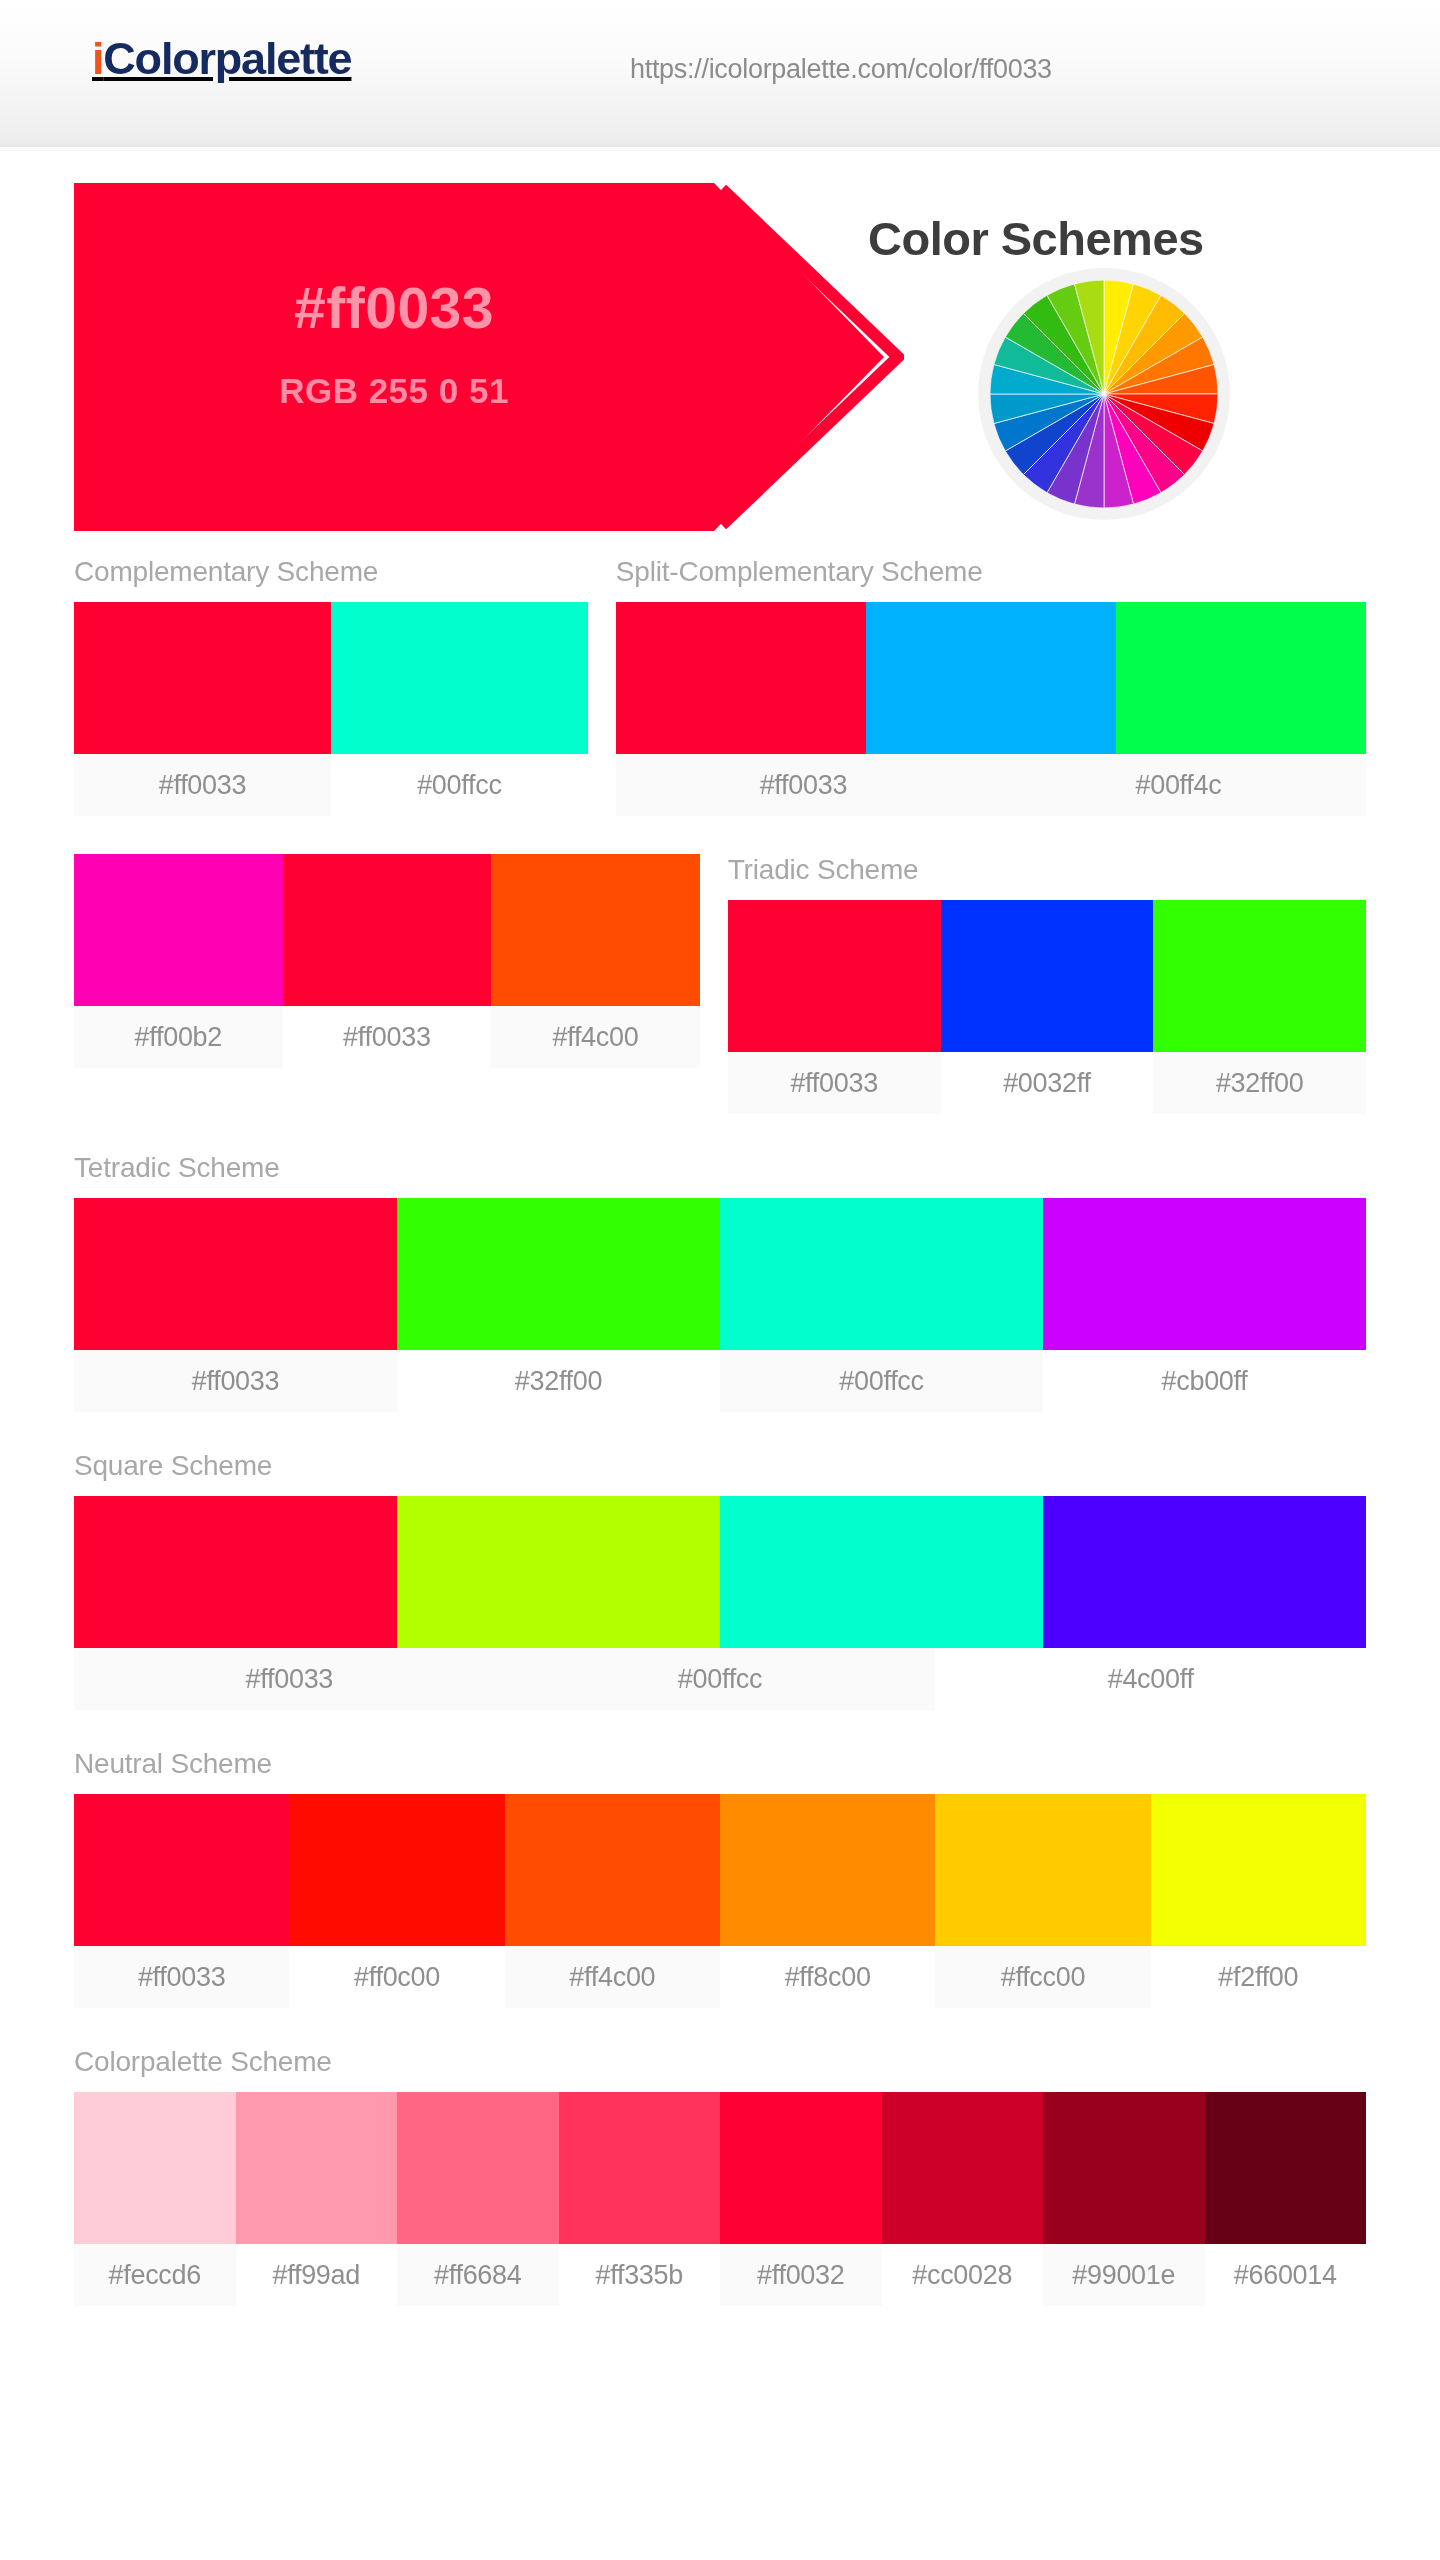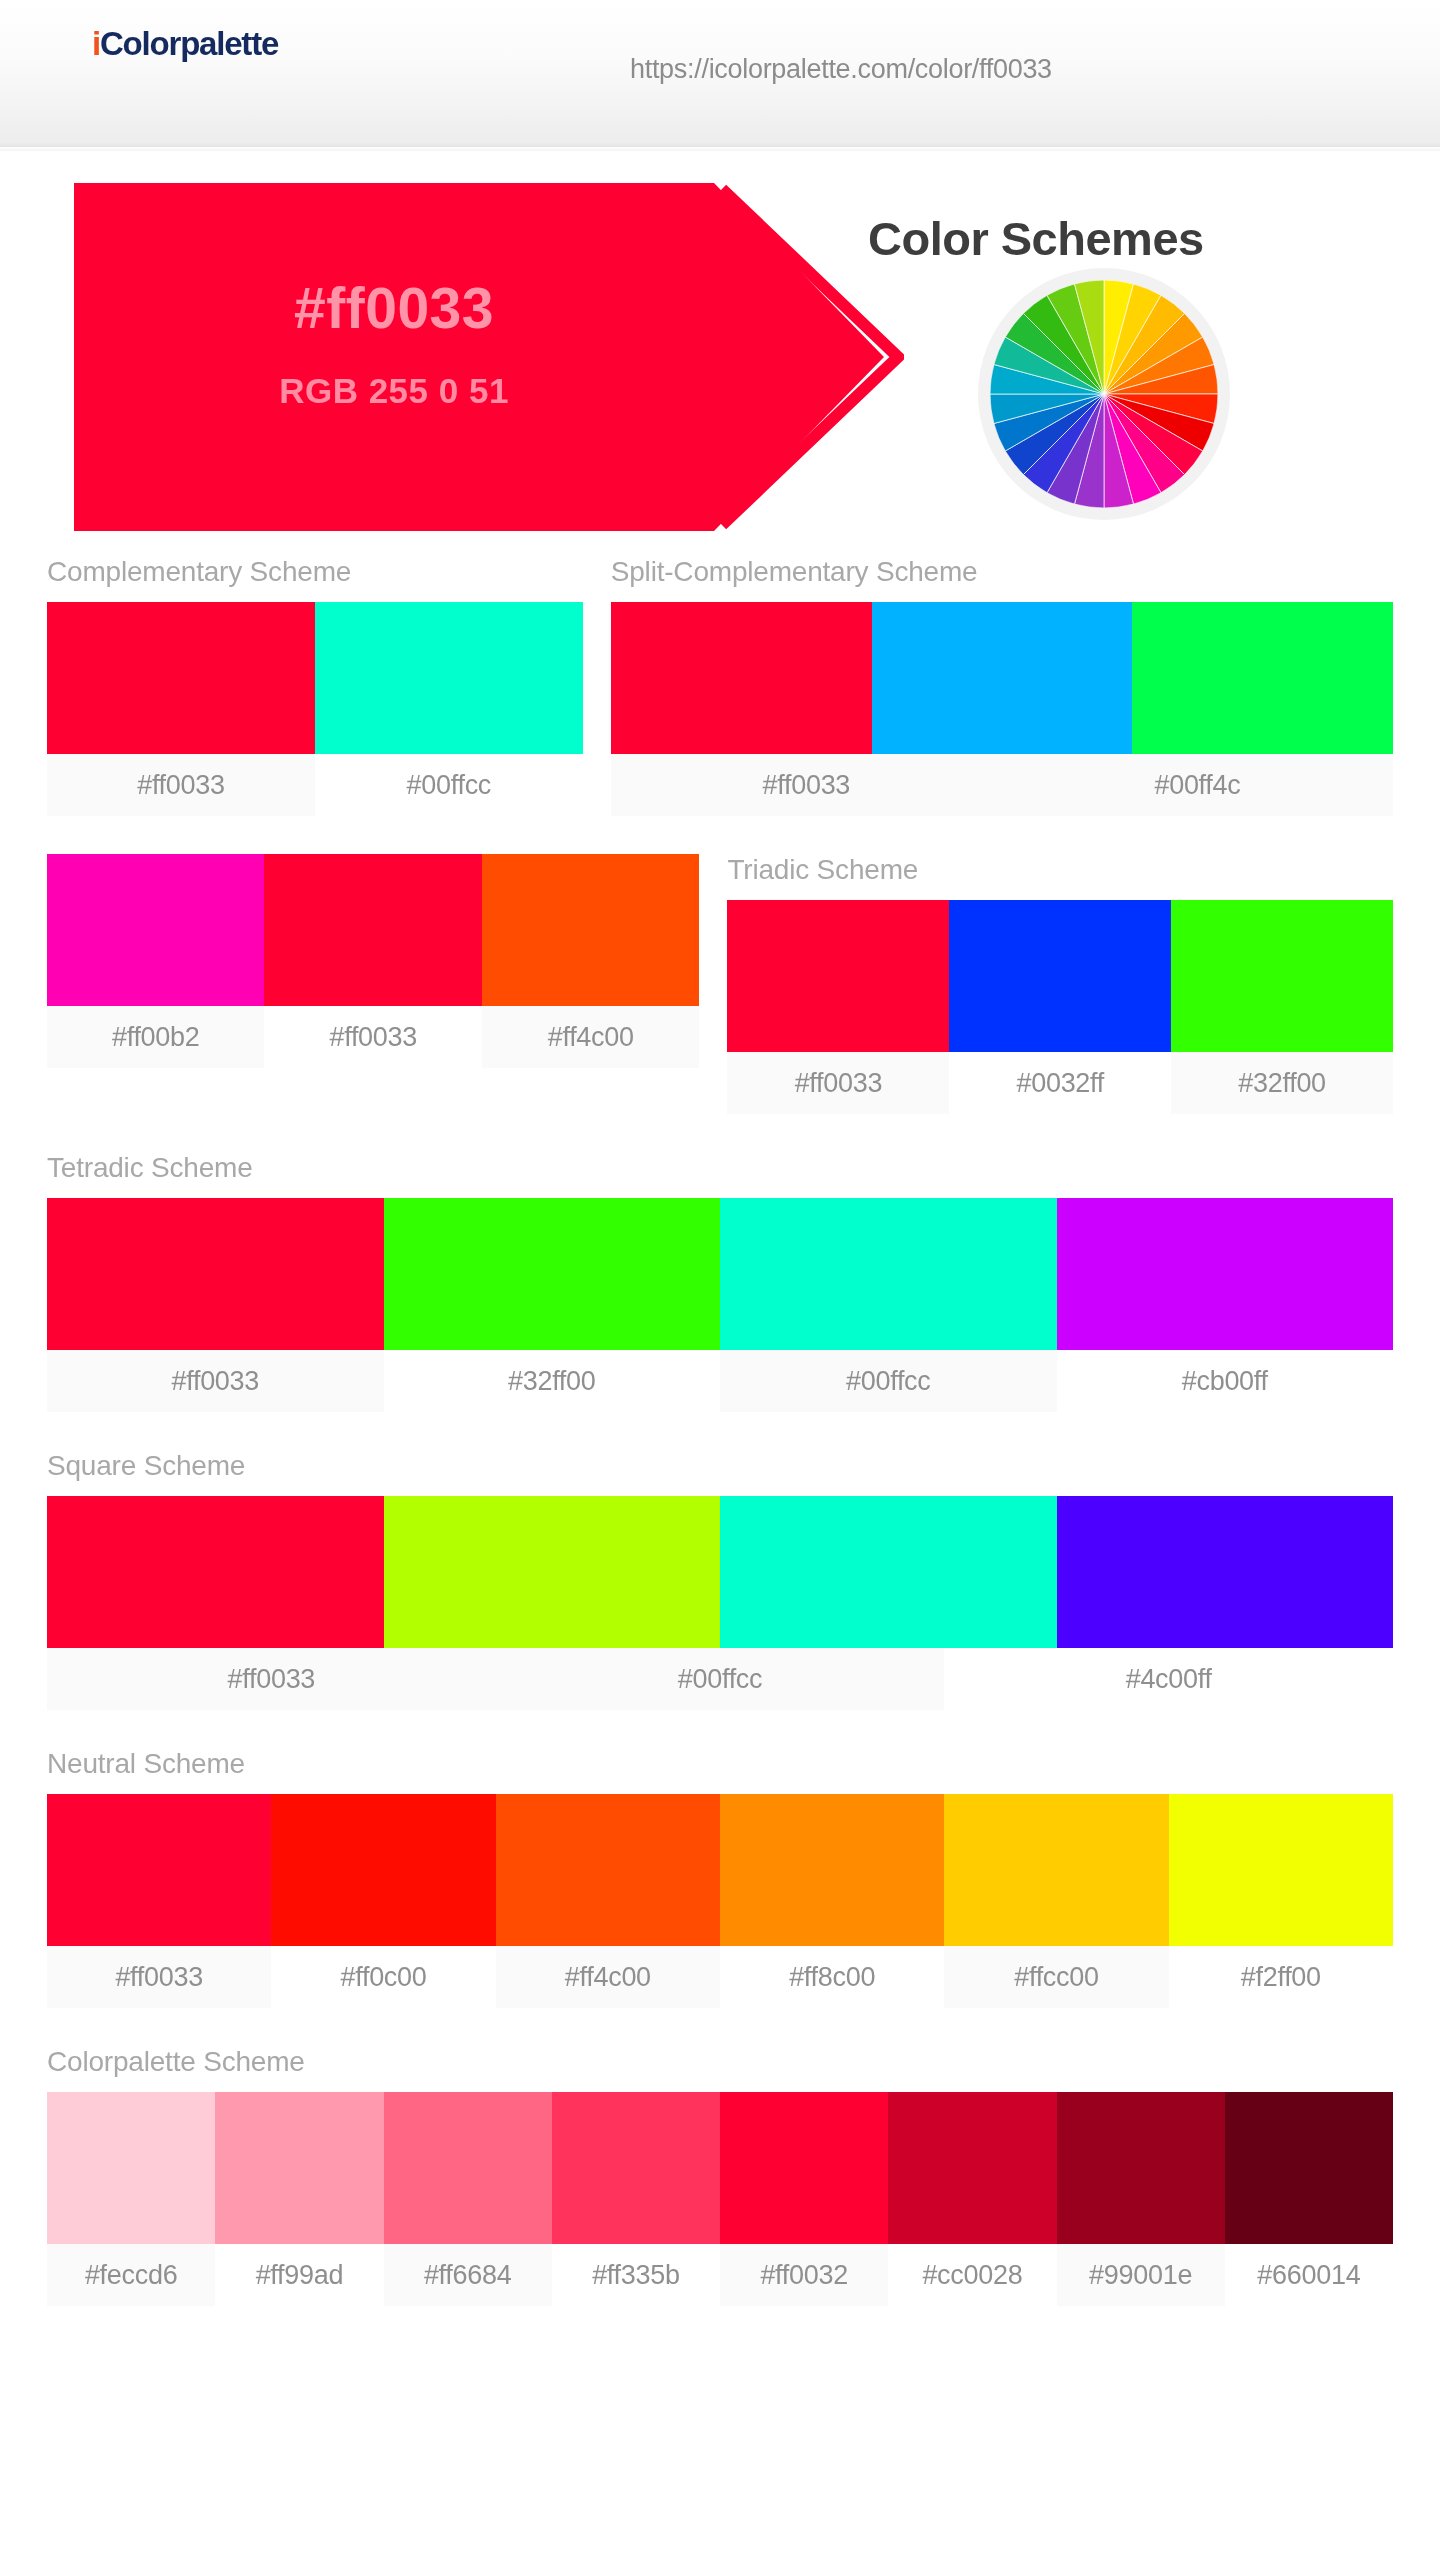--- a/index.html
+++ b/index.html
@@ -22,25 +22,26 @@
   .site-header::after {
     content: "";
     position: absolute;
     left: 0; right: 0; bottom: -4px;
     height: 4px;
     background: linear-gradient(180deg, #ffffff 0%, #f4f4f4 100%);
   }
   .brand {
     position: absolute;
     left: 92px;
-    top: 25px;
-    font-size: 33px;
+    top: 33px;
+    font-size: 45px;
     font-weight: bold;
     letter-spacing: -1.2px;
     white-space: nowrap;
+    text-decoration: underline;
   }
   .brand .brand-i { color: #f0531c; }
   .brand .brand-rest { color: #152a5e; }
   .header-url {
     position: absolute;
     left: 630px;
     top: 54px;
     font-size: 27px;
     color: #8c8c8c;
     letter-spacing: -0.3px;
@@ -115,21 +116,21 @@
     width: 228px;
     height: 228px;
     border-radius: 50%;
     overflow: hidden;
   }
 
   
   .schemes {
     position: relative;
     width: 1440px;
-    padding: 0 47px;
+    padding: 0 74px;
   }
   .scheme-row {
     display: flex;
     gap: 28px;
     margin-bottom: 0;
   }
   .scheme-block { position: relative; }
   .scheme-label {
     font-size: 28px;
     color: #a8a8a8;

